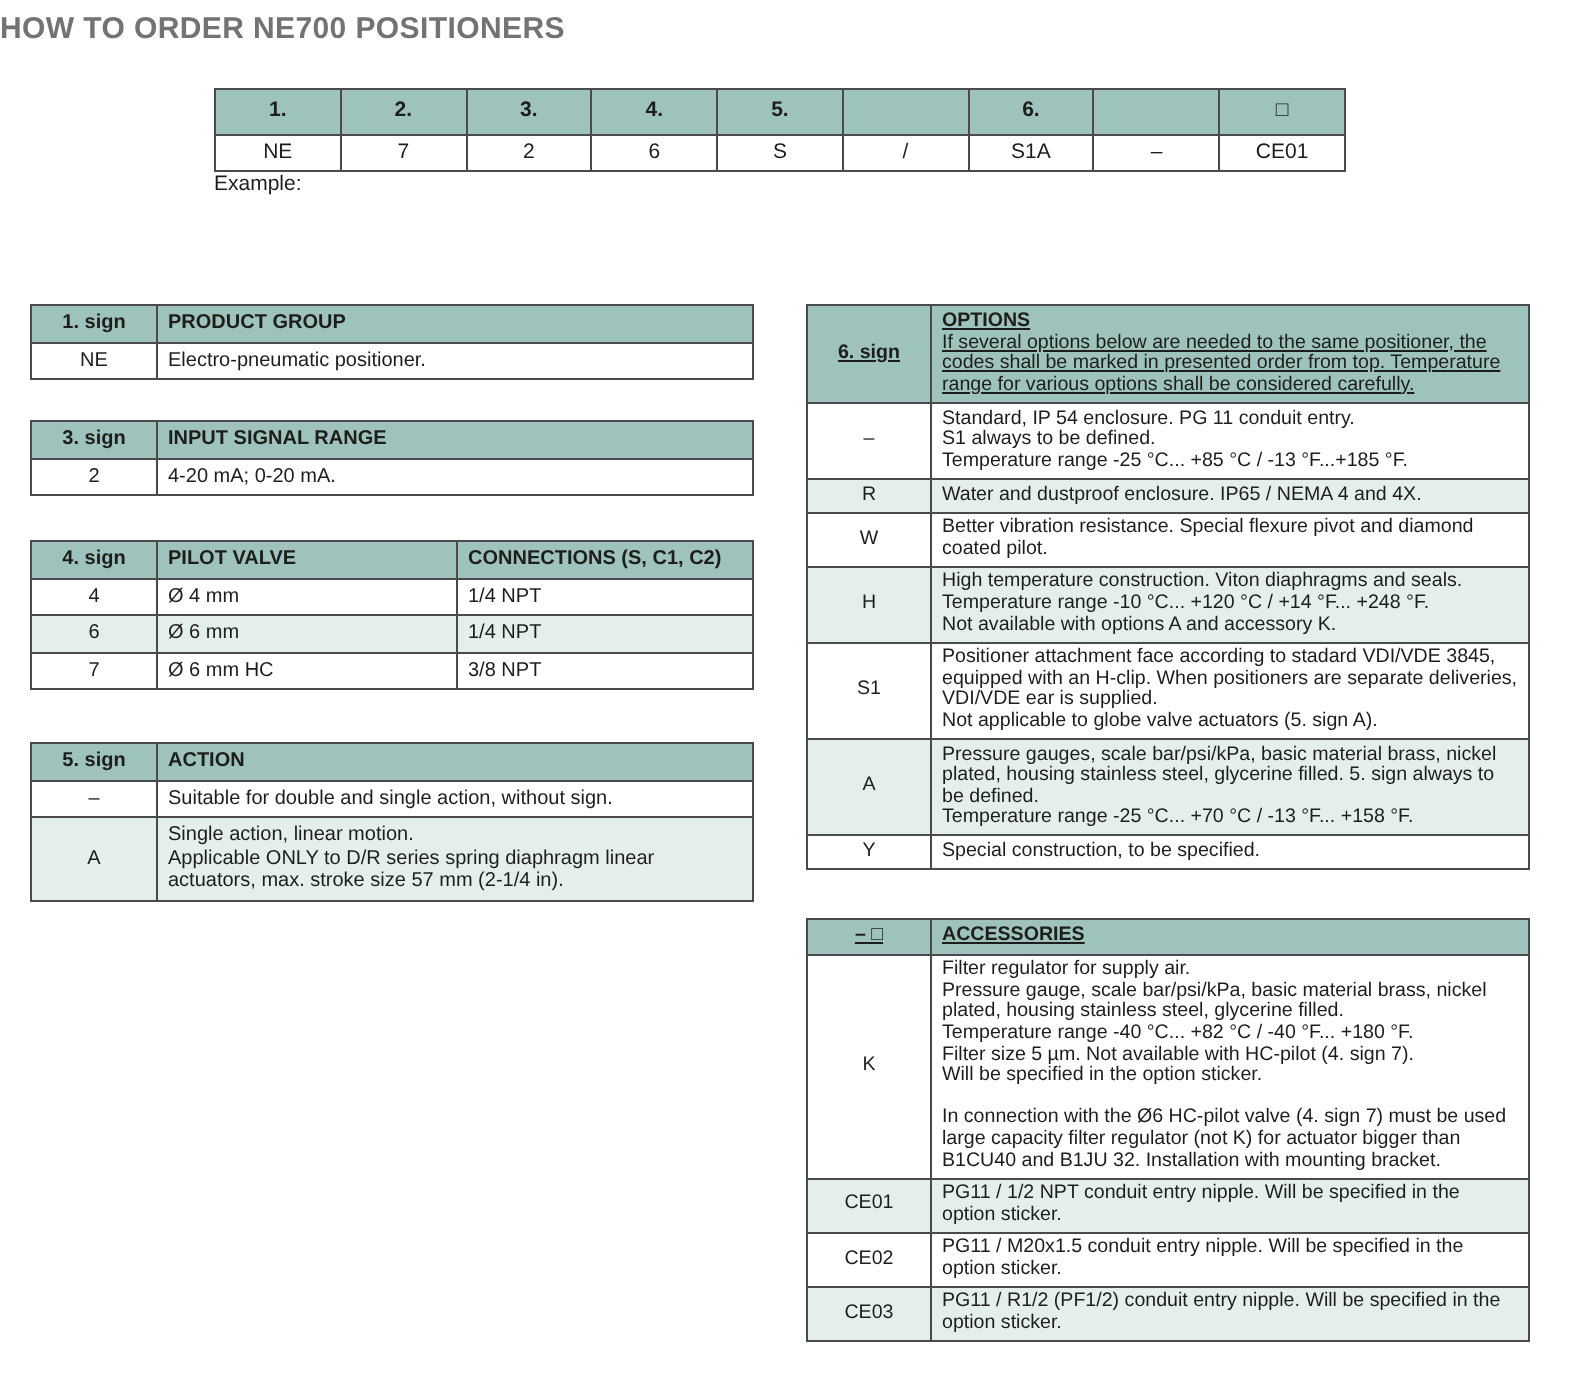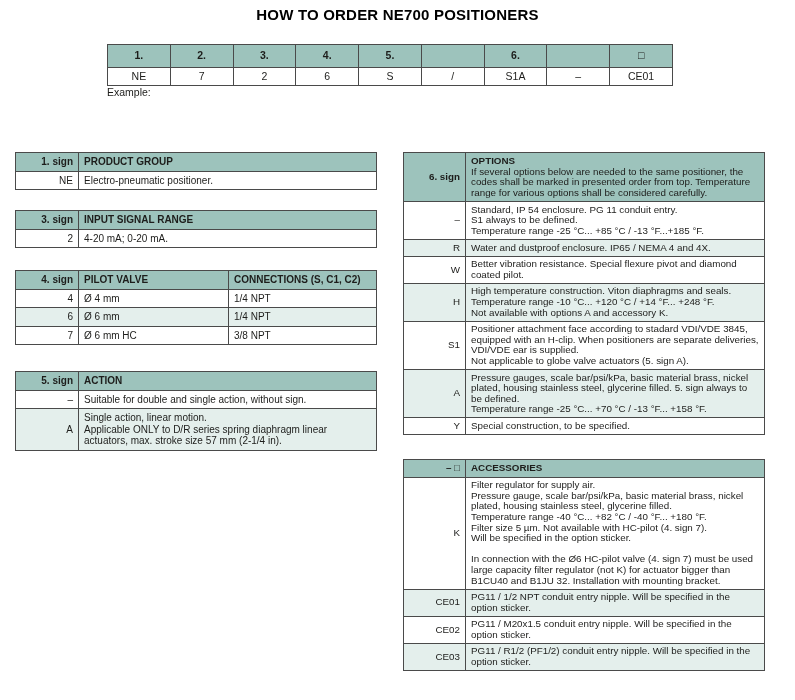--- a/index.html
+++ b/index.html
@@ -2,31 +2,31 @@
 <html><head>
 <meta charset="utf-8">
 <style>
   * { margin:0; padding:0; box-sizing:border-box; }
   body { background:#fff; }
   .page {
     position:relative; width:795px; height:700px; background:#ffffff;
     font-family:"Liberation Sans", sans-serif; color:#1d1d1b; overflow:hidden;
   }
   .title {
-    position:absolute; top:6px; left:0; right:0; text-align:center;
-    font-size:15px; font-weight:bold; color:#000000; letter-spacing:0.2px;
+    position:absolute; top:6px; left:0; right:0; 
+    font-size:15px; font-weight:bold; color:#737373; letter-spacing:0.2px;
   }
   table { border-collapse:collapse; table-layout:fixed; }
   td {
     border:1px solid #4a4a4a; font-size:10px; line-height:11.5px;
     padding:3px 5px; vertical-align:middle;
   }
   thead td { background:#9dc3bc; font-weight:bold; }
   tbody tr:nth-child(even) td { background:#e4efec; }
-  .c-sign { text-align:right; }
+  .c-sign { text-align:center; }
   .desc { text-align:left; white-space:pre-line; }
 
   
   .order-table { position:absolute; left:107px; top:44px; width:566px; }
   .order-table td { text-align:center; font-size:10.5px; }
   .order-table thead td { padding:5px 4px; }
   .order-table tbody td { padding:3px 4px; background:#fff; }
 
   .example { position:absolute; left:107px; top:86px; width:582px; font-size:10.5px; line-height:12.5px; }
   .example .ex-label { font-weight:normal; }
@@ -38,21 +38,21 @@
   .col.left col.sign { width:63px; }
   .col.left .t-pilot col.mid { width:150px; }
   .col.left .mb-a { margin-bottom:20px; }
   .col.left .mb-b { margin-bottom:26px; }
   .col.left .mb-c { margin-bottom:22px; }
   .col.left .mb-d { margin-bottom:26px; }
 
   .col.right table { width:362px; }
   .col.right col.sign { width:62px; }
   .col.right td { font-size:9.8px; line-height:10.6px; padding:2.5px 5px; }
-  .col.right thead td { padding:3px 5px; }
+  .col.right thead td { padding:3px 5px;text-decoration:underline; }
   .opt-head-title { font-weight:bold; }
   .opt-head-sub { font-weight:normal; white-space:pre-line; }
   .t-accessories { margin-top:24px; }
 </style>
 </head>
 <body>
 
 <div class="page">
 
   <div class="title">HOW TO ORDER NE700 POSITIONERS</div>

